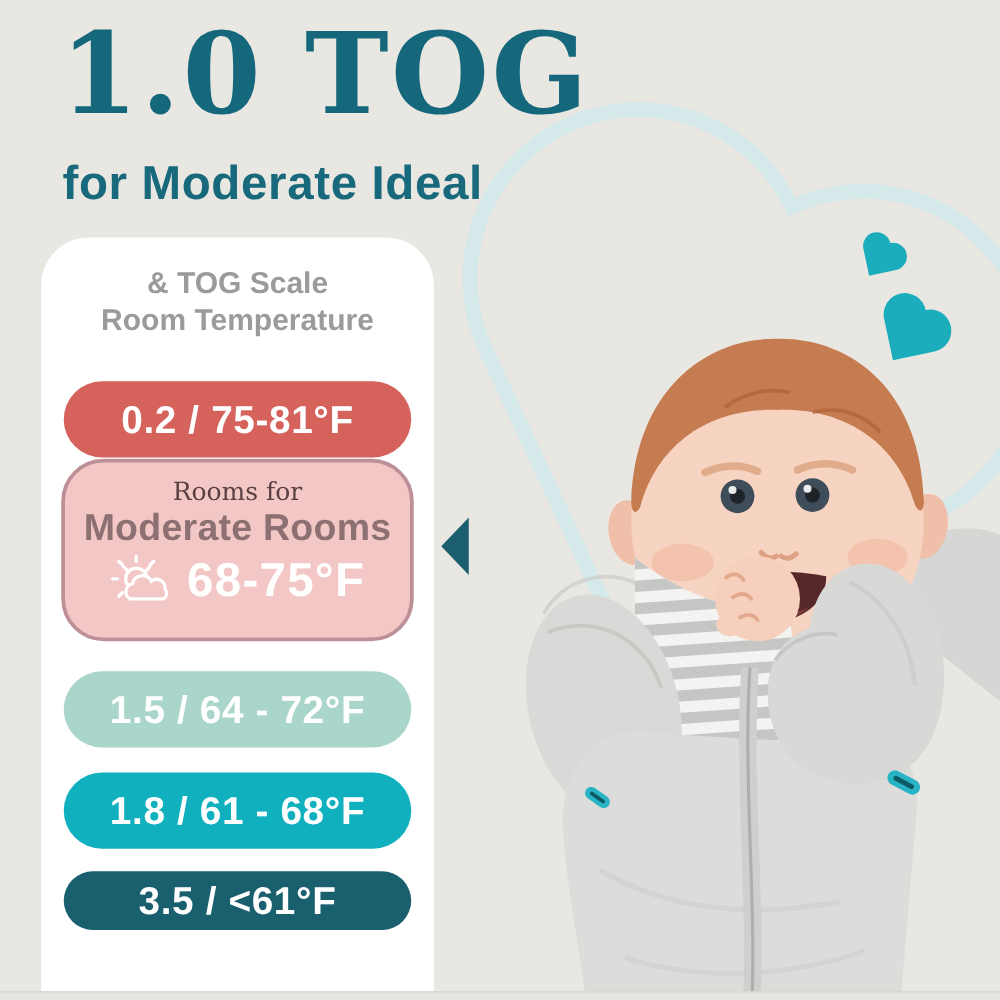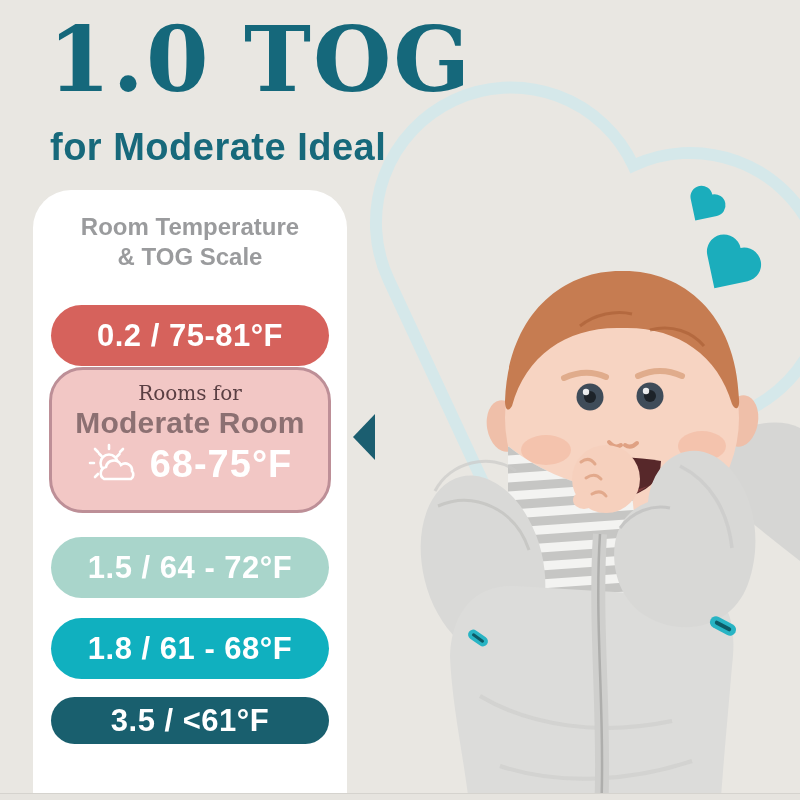--- a/index.html
+++ b/index.html
@@ -45,21 +45,21 @@
     text-align:center;
   }
   .ideal-eyebrow{
     margin-top:11px;font-family:"DejaVu Serif", serif;
     font-size:20px;color:#5a3f43;
   }
   .ideal-room{
     margin-top:1px;font-size:30px;font-weight:700;color:#8c7072;letter-spacing:0.2px;
   }
   .ideal-temp-row{
-    margin-top:3px;display:flex;justify-content:center;gap:10px;
+    margin-top:3px;display:flex;align-items:center;justify-content:center;gap:10px;
   }
   .ideal-temp{
     font-size:38px;font-weight:700;color:#ffffff;letter-spacing:1px;
   }
   .suncloud{width:52px;height:44px;flex:0 0 auto;}
   
   .pointer{
     position:absolute;left:353px;top:414px;z-index:2;width:0;height:0;
     border-top:23px solid transparent;border-bottom:23px solid transparent;
     border-right:22px solid #1b5e70;
@@ -170,29 +170,29 @@
       <rect x="-9" y="-2" width="18" height="4" rx="2" fill="#0d5a66"></rect>
     </g>
   </g>
 </svg>
 
 <div class="title">1.0 TOG</div>
 <div class="subtitle">for Moderate Ideal</div>
 
 <div class="card">
   <div class="card-heading">
+    <div>&amp; TOG Scale</div>
     <div>Room Temperature</div>
-    <div>&amp; TOG Scale</div>
   </div>
 
   <div class="pill pill-0" style="background: rgb(214, 98, 92); color: rgb(255, 255, 255);">0.2 / 75-81°F</div>
 
   <div class="ideal-box">
     <div class="ideal-eyebrow">Rooms for</div>
-    <div class="ideal-room">Moderate Room</div>
+    <div class="ideal-room">Moderate Rooms</div>
     <div class="ideal-temp-row">
       <svg class="suncloud" viewBox="0 0 52 44">
         <g stroke="#ffffff" fill="none" stroke-width="2.6" stroke-linecap="round">
           <circle cx="21" cy="20" r="8.5"></circle>
           <path d="M21,6 L21,2 M10,9 L7,6 M6,20 L2,20 M10,31 L7,34 M32,9 L35,6 M13.5,13 L11,10.5 M29,13.5 L31.5,11"></path>
           <path d="M16,36 A6.5,6.5 0 0 1 18,24 A8,8 0 0 1 33,22 A6.8,6.8 0 0 1 44,28 A5.5,5.5 0 0 1 43,36 Z" fill="#f2c7c5" stroke="#ffffff"></path>
         </g>
       </svg>
       <div class="ideal-temp">68-75°F</div>
     </div>

